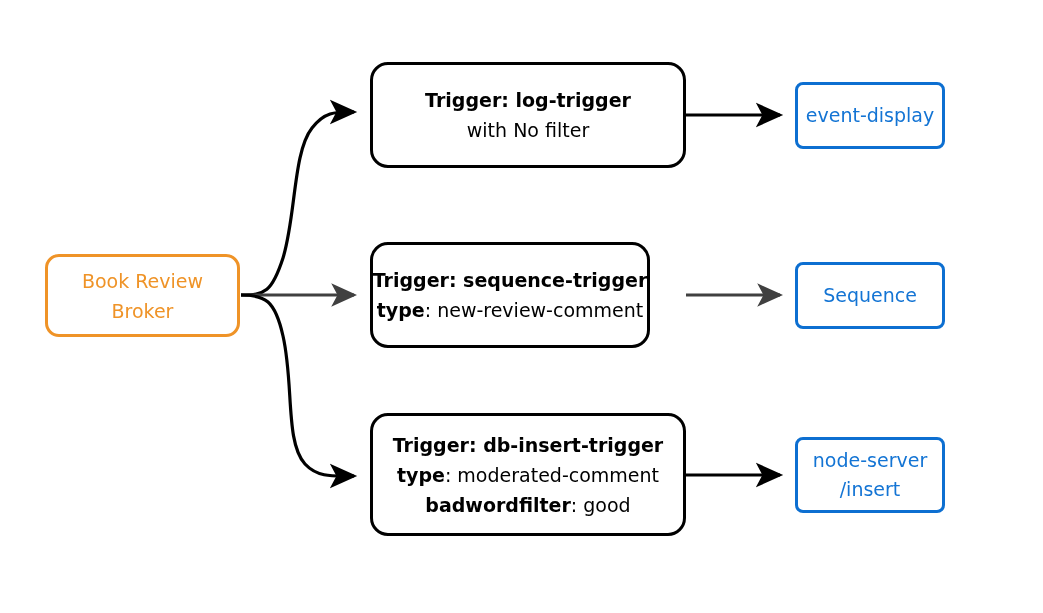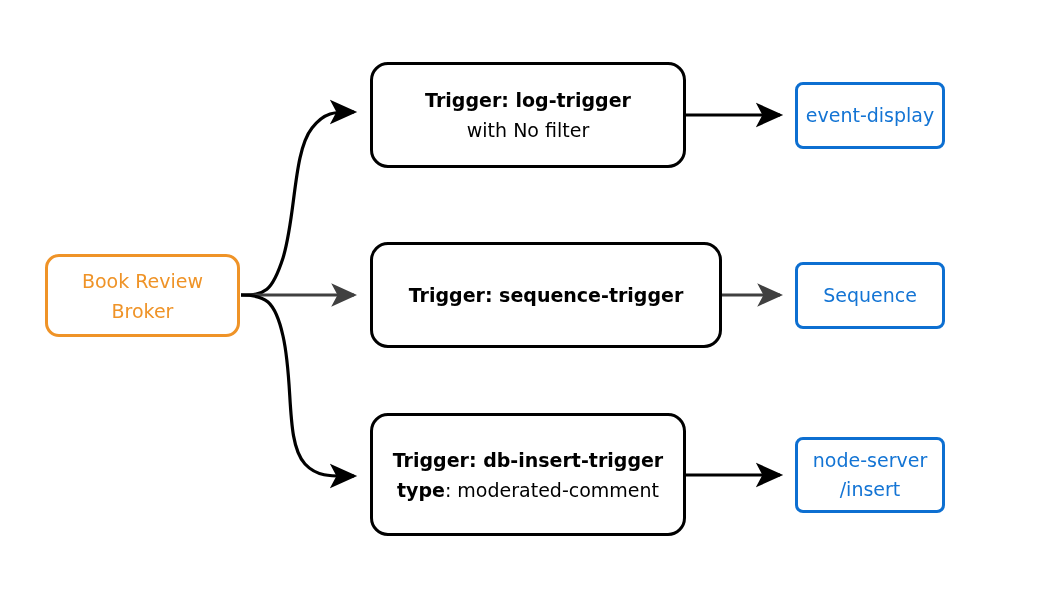--- a/index.html
+++ b/index.html
@@ -108,32 +108,38 @@
     <span class="line">
       <b></b><span>with No filter</span>
     </span>
   </div>
 
   <div class="node node-source" style="left:45px; top:254px; width:195px; height:83px;">
     <span class="line">Book Review</span>
     <span class="line">Broker</span>
   </div>
 
-  <div class="node node-trigger" style="left:370px; top:242px; width:352px; height:106px;">
+  <div class="node node-trigger" style="left:370px; top:242px; width:280px; height:106px;">
     <span class="line">
       <b>Trigger: sequence-trigger</b>
+    </span>
+    <span class="line">
+      <b>type</b><span>: new-review-comment</span>
     </span>
   </div>
 
   <div class="node node-trigger" style="left:370px; top:413px; width:316px; height:123px;">
     <span class="line">
       <b>Trigger: db-insert-trigger</b>
     </span>
     <span class="line">
       <b>type</b><span>: moderated-comment</span>
+    </span>
+    <span class="line">
+      <b>badwordfilter</b><span>: good</span>
     </span>
   </div>
 
   <div class="node node-sink" style="left:795px; top:82px; width:150px; height:67px;">
     <span class="line">event-display</span>
   </div>
 
   <div class="node node-sink" style="left:795px; top:262px; width:150px; height:67px;">
     <span class="line">Sequence</span>
   </div>

